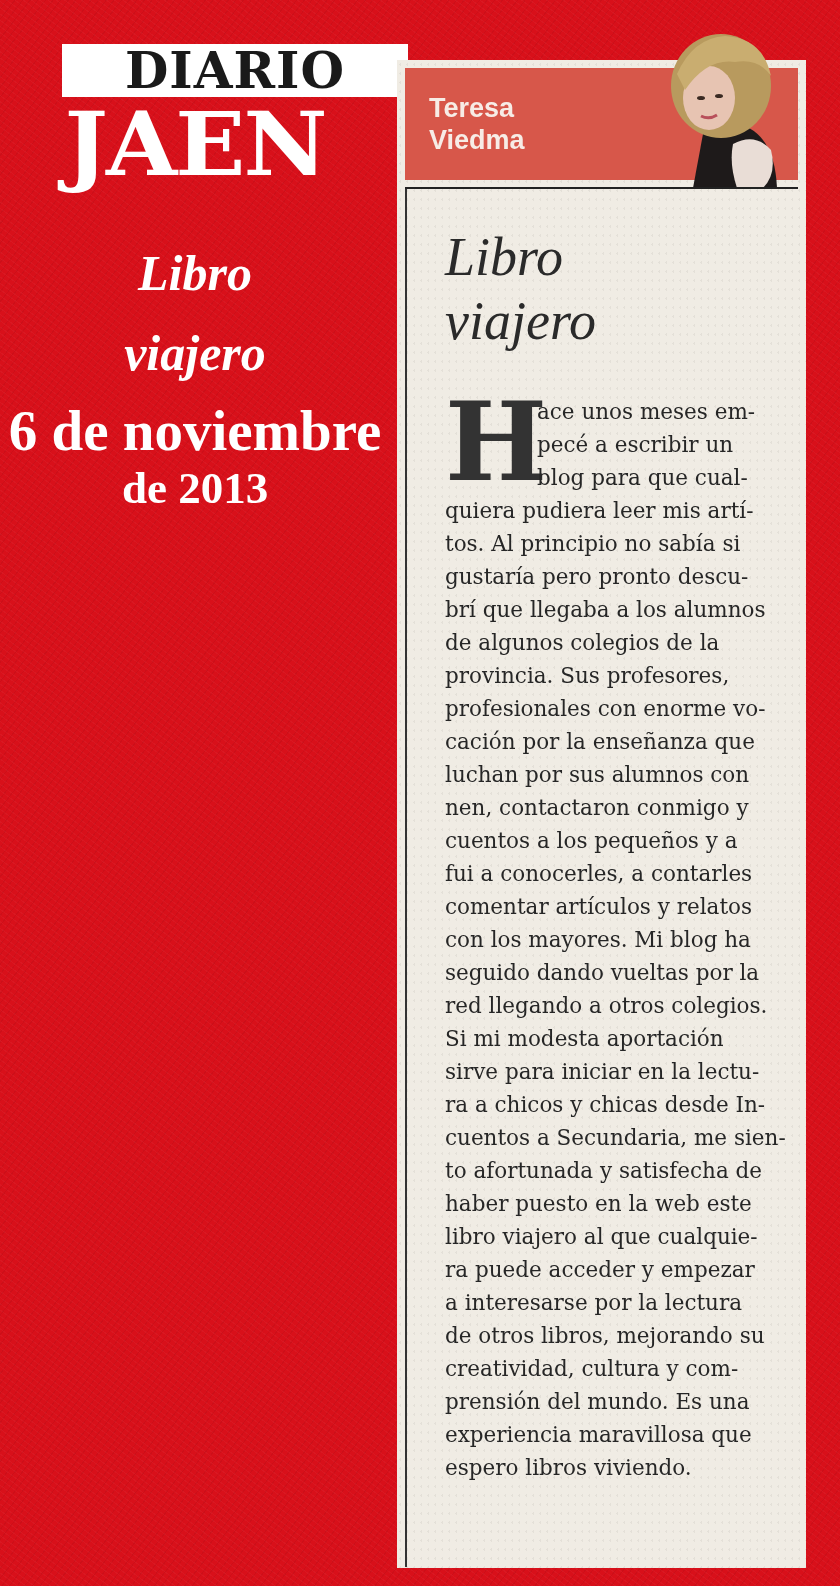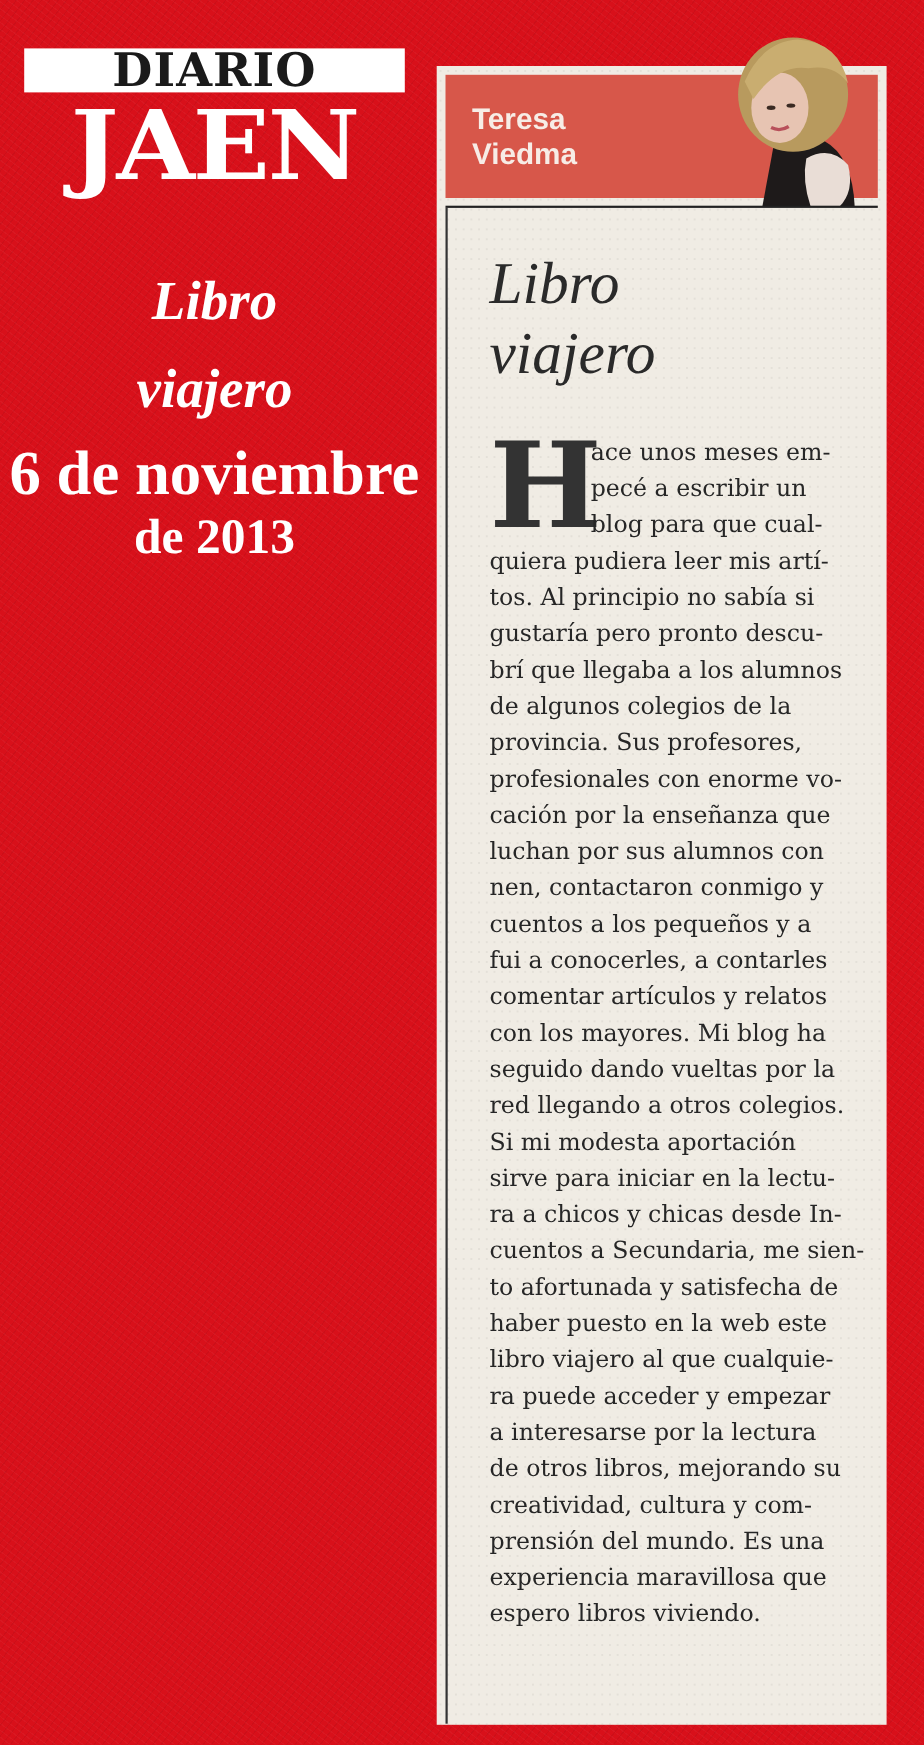--- a/index.html
+++ b/index.html
@@ -7,24 +7,24 @@
       width: 840px; height: 1586px; overflow: hidden;
       background: #d8101a;
       background-image:
         repeating-linear-gradient(37deg, rgba(255,255,255,0.035) 0 1px, transparent 1px 5px),
         repeating-linear-gradient(-52deg, rgba(0,0,0,0.05) 0 1px, transparent 1px 6px);
       position: relative;
       font-family: "Liberation Serif", serif;
     }
     .masthead { position: absolute; left: 22px; top: 44px; width: 346px; }
     .masthead .diario {
-      background: #ffffff; height: 40px; width: 346px;
+      background: #ffffff; height: 53px; width: 346px;
       display: flex; align-items: center; justify-content: center;
-      font-family: "DejaVu Serif", serif; font-weight: bold; font-size: 42px;
-      color: #1a1a1a; letter-spacing: 1px; line-height: 1;
+      font-family: "DejaVu Serif", serif; font-weight: bold; font-size: 50px;
+      color: #1a1a1a; letter-spacing: 1px; line-height: 1; margin-left: 40px;
     }
     .masthead .jaen {
       margin-top: 2px; width: 346px; text-align: center;
       font-family: "DejaVu Serif", serif; font-weight: bold;
       font-size: 92px; line-height: 92px; color: #ffffff;
       letter-spacing: -2px; transform: scaleY(0.95);
     }
     .side-title {
       position: absolute; left: 0; width: 390px; text-align: center;
       color: #ffffff; font-family: "Liberation Serif", serif; font-weight: bold;

